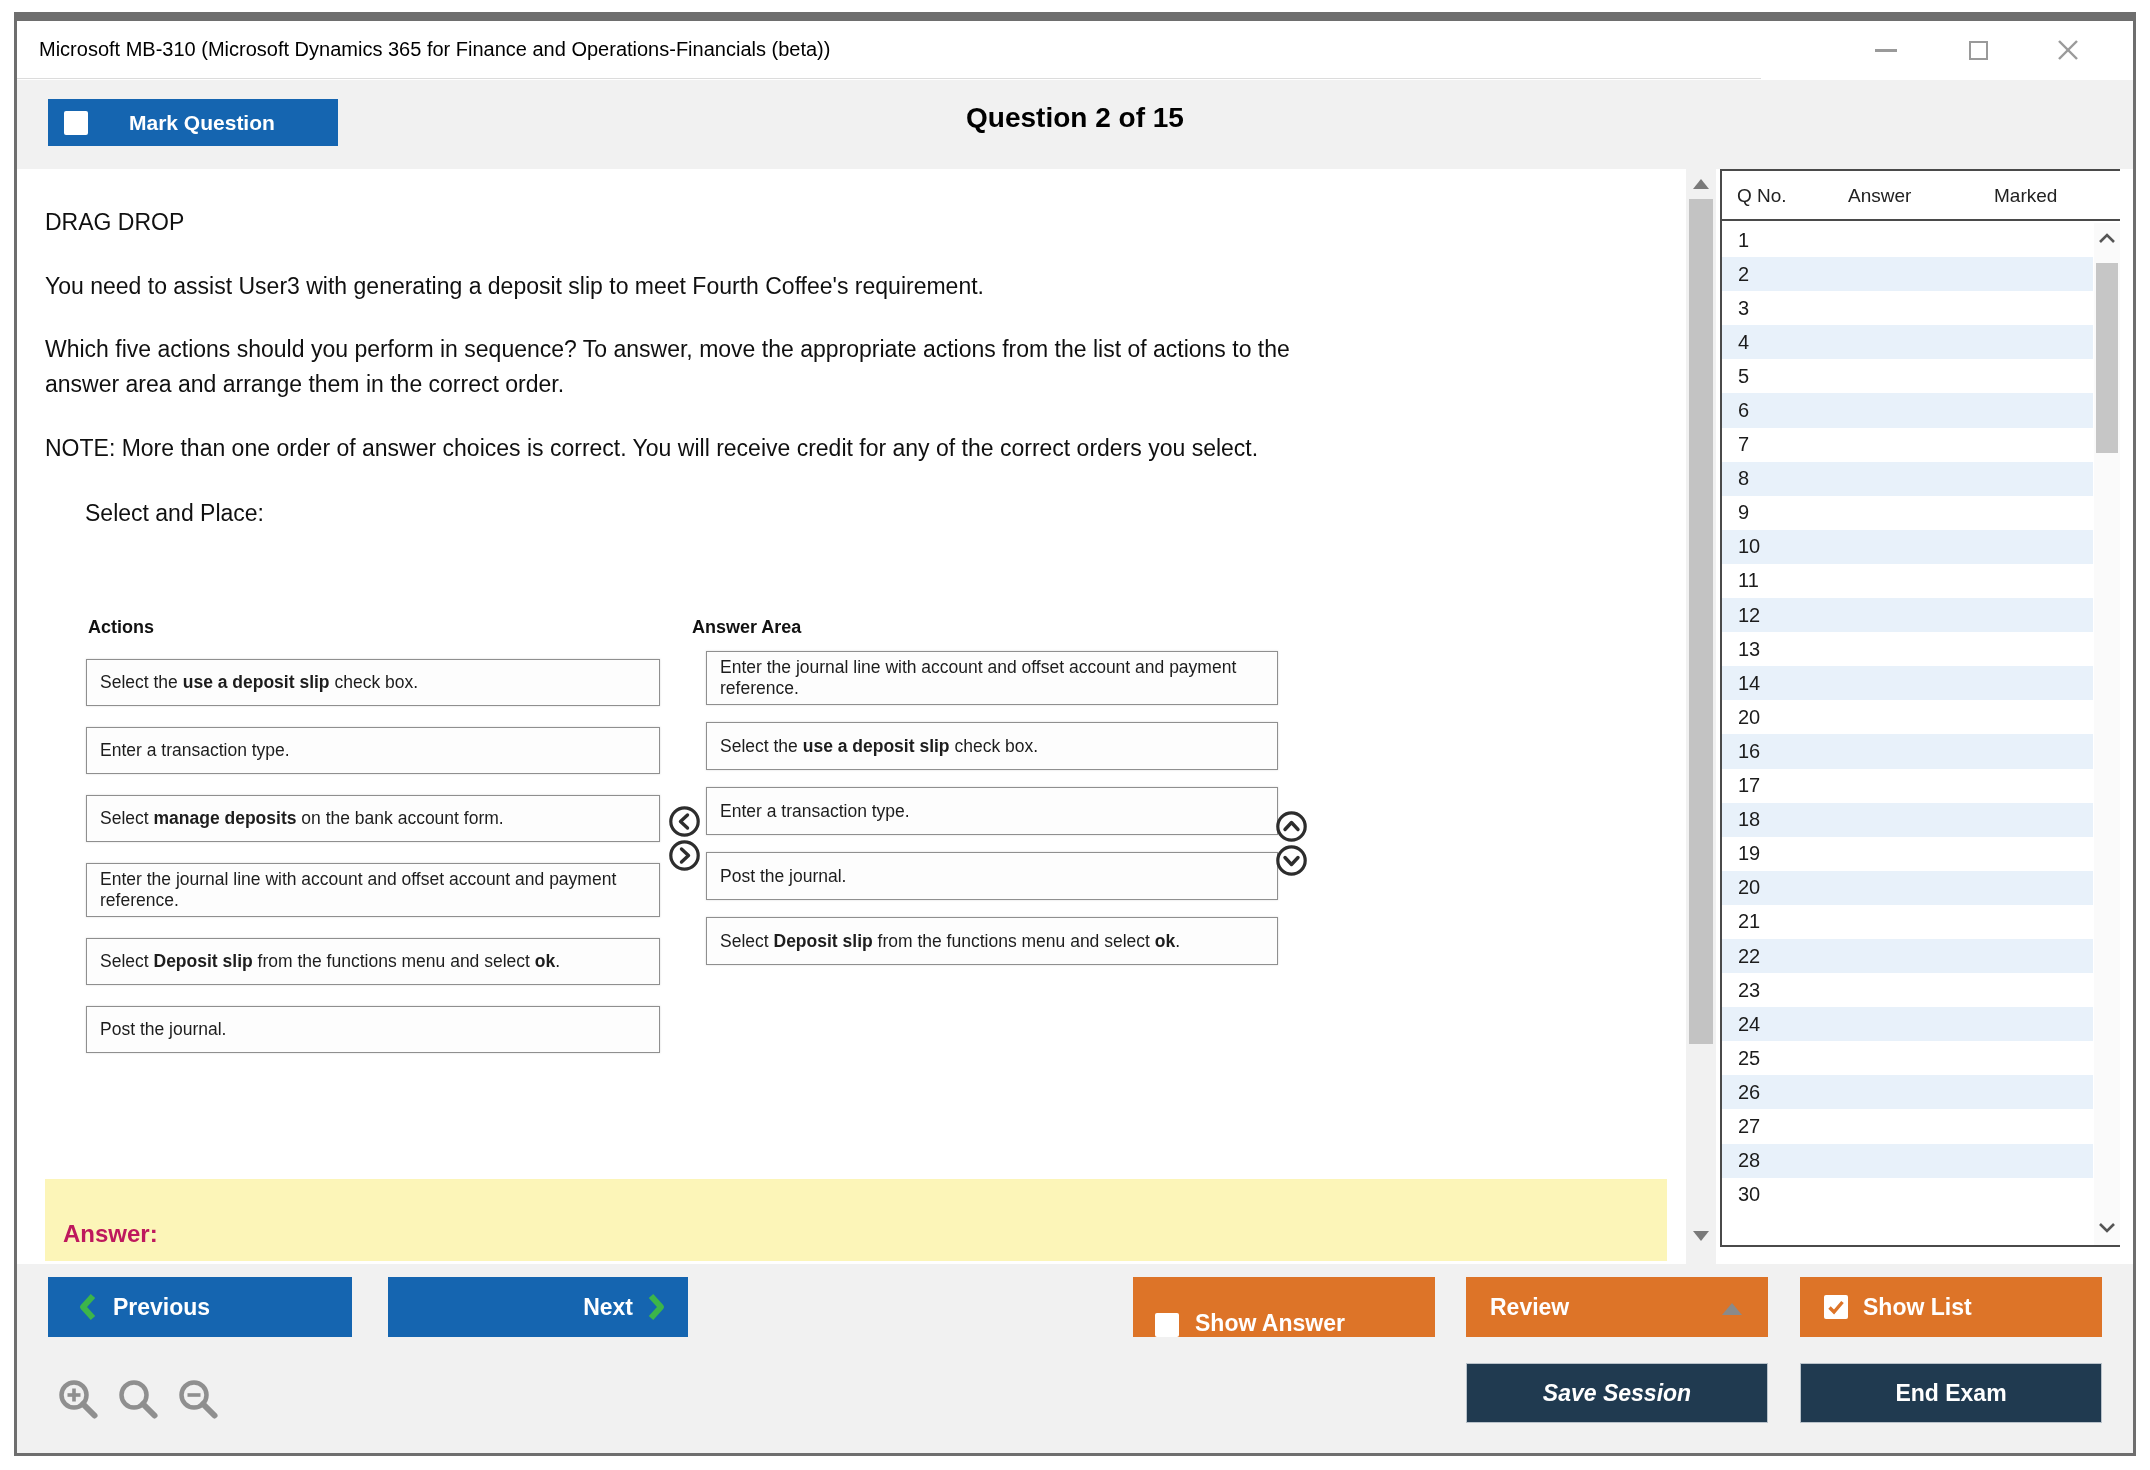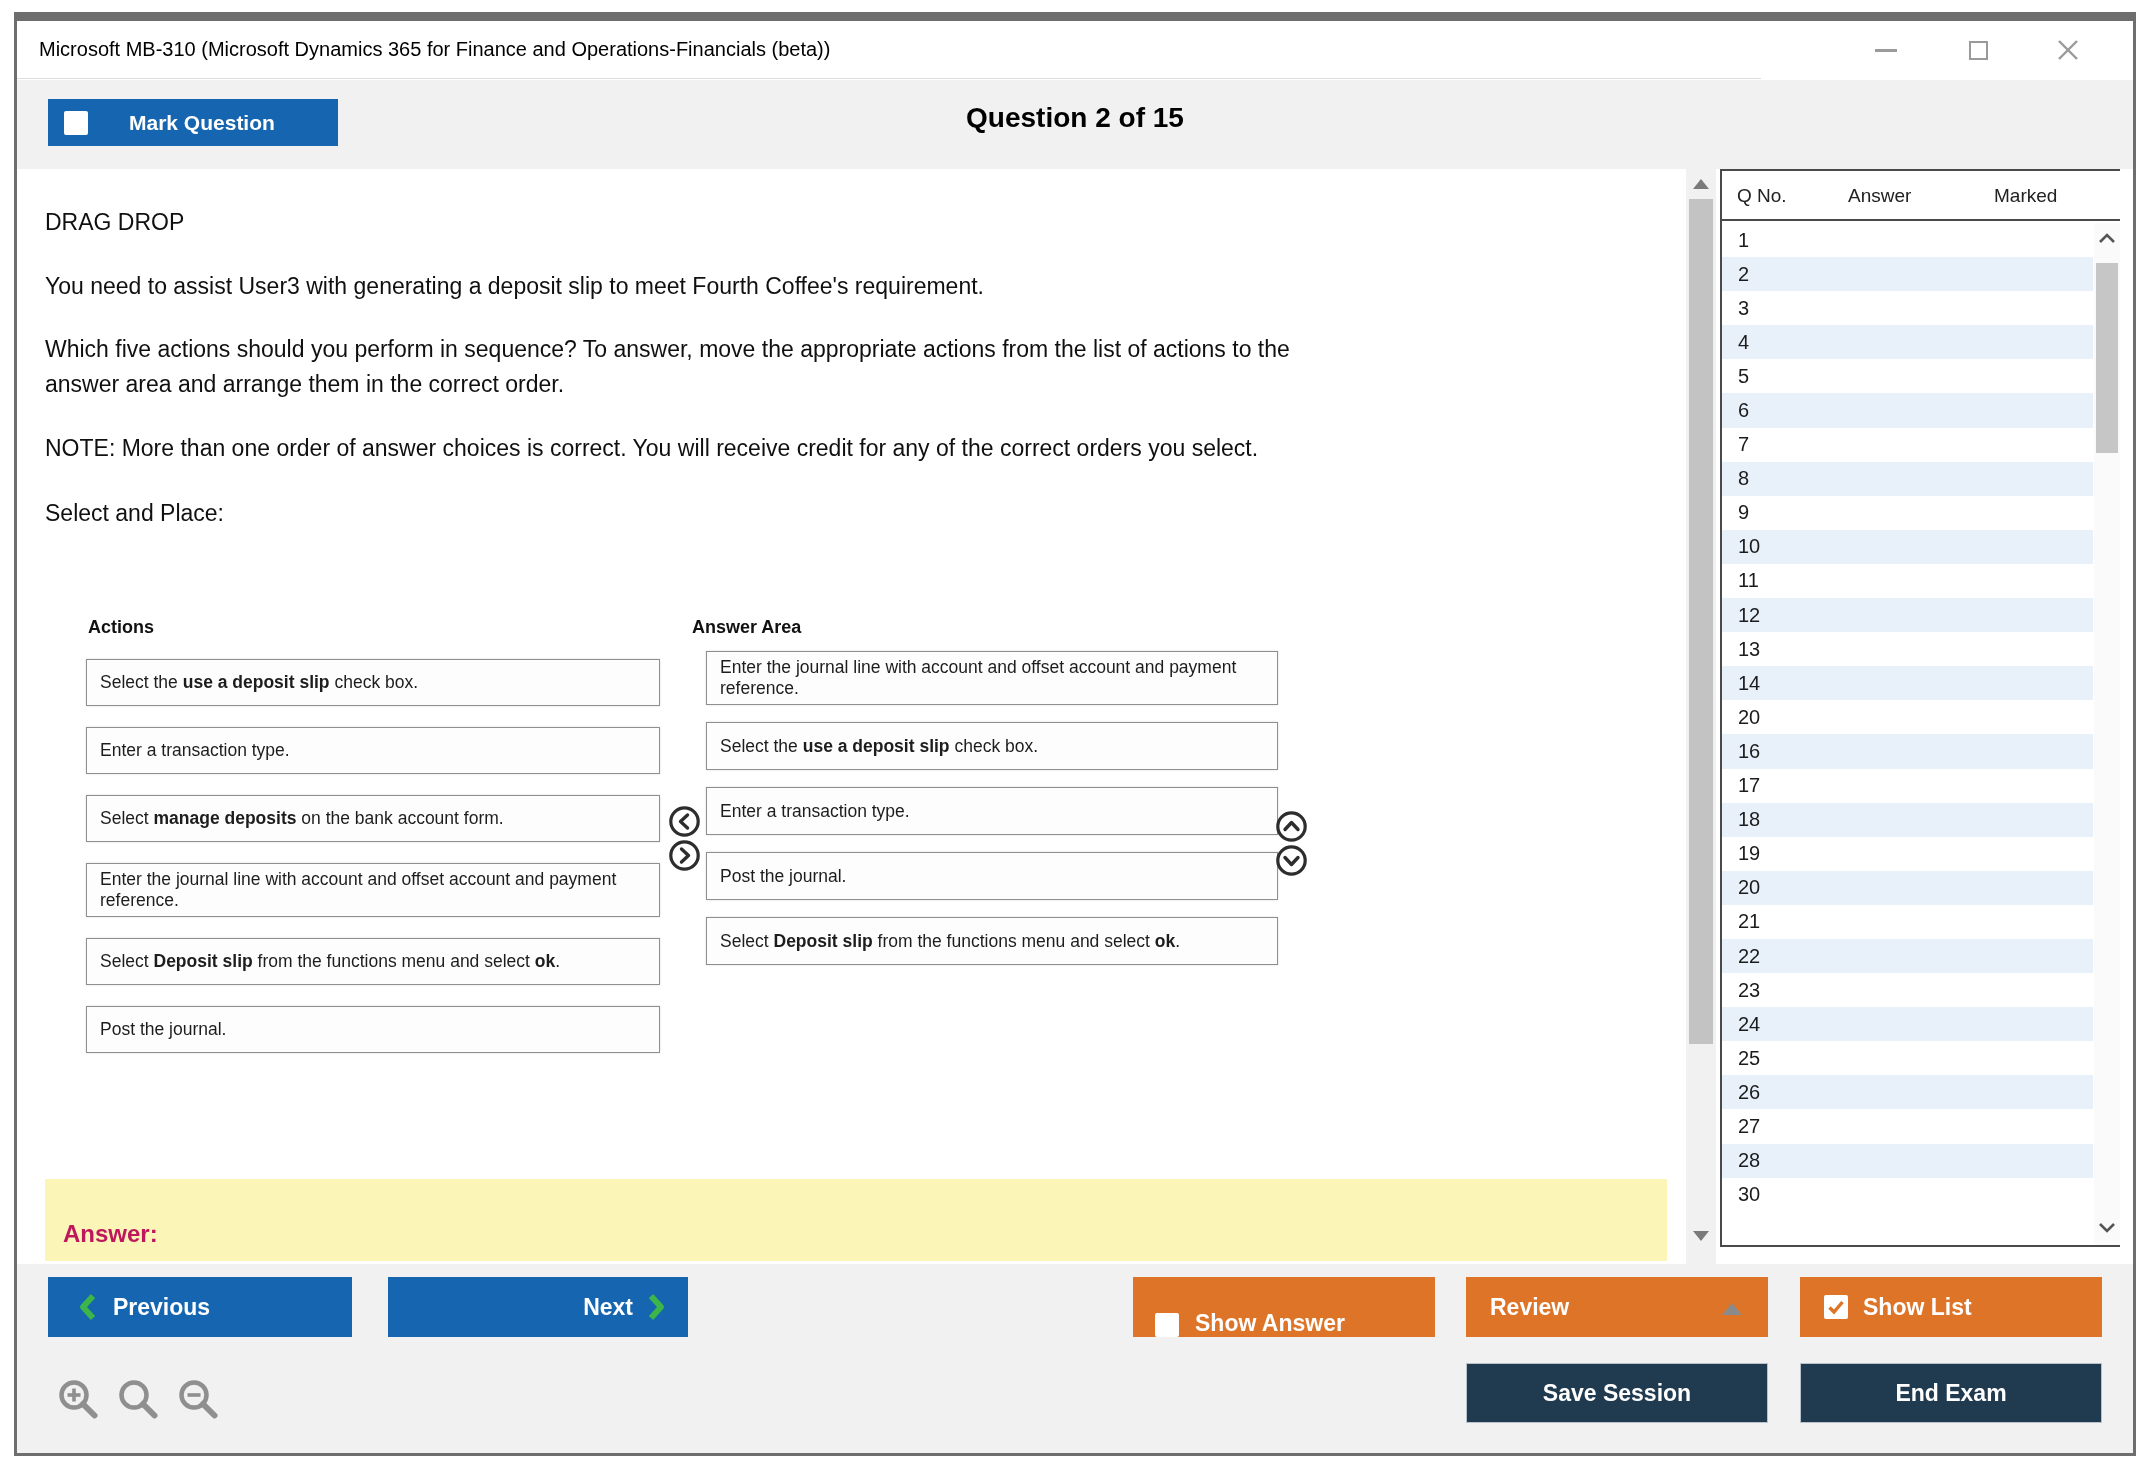--- a/index.html
+++ b/index.html
@@ -30,21 +30,21 @@
   .q-counter{ position:absolute; left:0; top:22px; width:100%; text-align:center;
               font-size:28px; font-weight:bold; color:#000; }
 
   
   .question-panel{ position:absolute; left:0; top:148px; width:1668px; height:1095px; background:#fff; }
   .body-text{ position:absolute; left:28px; font-size:23px; color:#101010; line-height:35px; }
   .t-dragdrop{ top:36px; }
   .t-p1{ top:100px; }
   .t-p2{ top:163px; }
   .t-note{ top:262px; }
-  .t-select{ top:327px; }
+  .t-select{ top:327px;margin-left:40px; }
 
   .exh-title{ position:absolute; font-size:18px; font-weight:bold; color:#111; }
   .actions-title{ left:71px; top:448px; }
   .answer-title{ left:675px; top:448px; }
   .box-list{ position:absolute; width:574px; }
   #actions-list{ left:69px; top:490px; }
   #answer-list{ left:689px; top:482px; width:572px; }
   .drag-box{ border:1px solid #8f8f8f; background:#fdfdfd; min-height:47px; margin-bottom:21px;
              display:flex; align-items:center; padding:5px 13px; font-size:17.5px; color:#1d1d1d;
              line-height:21px; box-shadow:0 0 2px rgba(0,0,0,0.15); cursor:grab; }
@@ -88,21 +88,21 @@
   .btn{ position:absolute; height:60px; display:flex; align-items:center; color:#fff;
         font-weight:bold; font-size:23px; cursor:pointer; }
   .btn-blue{ background:var(--accent-blue); }
   .btn-orange{ background:var(--accent-orange); }
   .btn-navy{ background:var(--navy); border:1px solid #b9c2ca; justify-content:center; }
   .btn-prev{ left:31px; top:13px; width:304px; padding-left:30px; gap:16px; }
   .btn-next{ left:371px; top:13px; width:300px; justify-content:flex-end; padding-right:22px; gap:14px; }
   .btn-show-answer{ left:1116px; top:13px; width:302px; padding-left:22px; gap:16px;align-items:flex-end; }
   .btn-review{ left:1449px; top:13px; width:302px; padding-left:24px; }
   .btn-show-list{ left:1783px; top:13px; width:302px; padding-left:24px; gap:15px; }
-  .btn-save{ left:1449px; top:99px; width:302px; }
+  .btn-save{ left:1449px; top:99px; width:302px;font-style:italic; }
   .btn-end{ left:1783px; top:99px; width:302px; }
   .review-caret{ position:absolute; right:26px; top:26px; width:0; height:0;
                  border-left:10px solid transparent; border-right:10px solid transparent;
                  border-bottom:12px solid #8a8a8a; }
   .zoom-bar{ position:absolute; left:38px; top:112px; display:flex; gap:14px; }
   .zoom-ic{ width:46px; height:46px; cursor:pointer; }
 </style>
 </head>
 <body>
 

